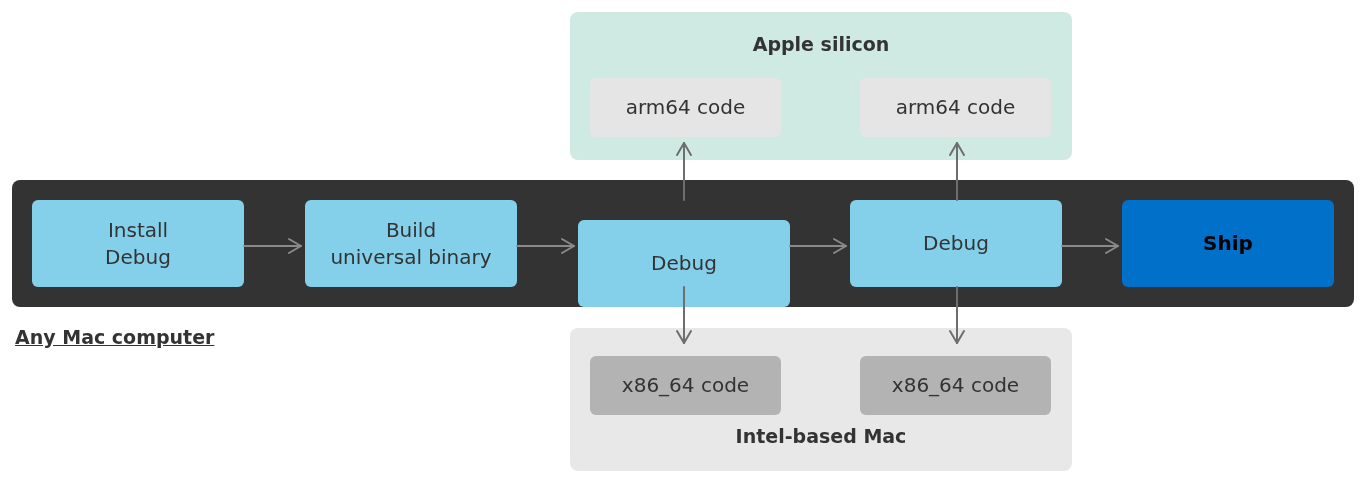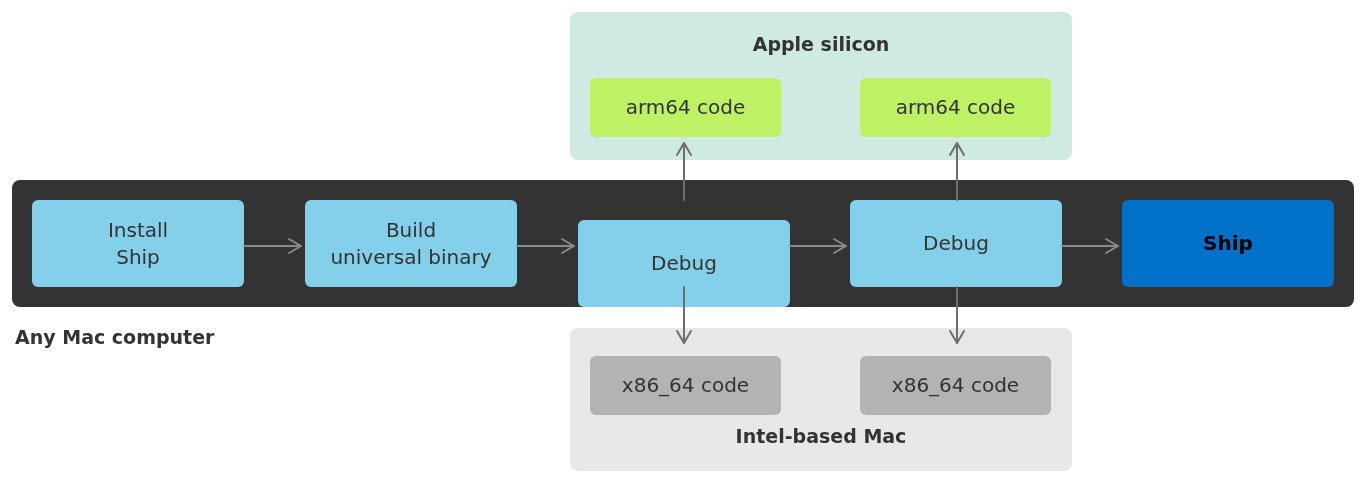--- a/index.html
+++ b/index.html
@@ -5,42 +5,42 @@
   html,body{margin:0;padding:0;background:#fff;}
   body{width:1366px;height:484px;position:relative;overflow:hidden;font-family:"DejaVu Sans","Liberation Sans",sans-serif;color:#333;}
   .abs{position:absolute;}
   .band{left:12px;top:180px;width:1342px;height:127px;background:#333333;border-radius:8px;}
   .panel{border-radius:8px;}
   .apple{left:570px;top:12px;width:502px;height:148px;background:#cfeae3;}
   .intel{left:570px;top:328px;width:502px;height:143px;background:#e8e8e8;}
   .box{display:flex;align-items:center;justify-content:center;text-align:center;border-radius:6px;font-size:20px;line-height:27px;color:#333;}
   .step{top:200px;height:87px;width:212px;background:#84d0eb;}
   .ship{background:#0070c9;color:#000000;font-weight:bold;}
-  .arm{top:78px;height:59px;width:191px;background:#bef264;}
+  .arm{top:78px;height:59px;width:191px;background:#e5e5e5;}
   .x86{top:348px;height:59px;width:191px;background:#b3b3b3;margin-top:8px;}
   .ptitle{font-weight:bold;font-size:19px;text-align:center;width:502px;left:570px;color:#333;}
-  .label{left:15px;top:326px;font-weight:bold;font-size:19px;color:#333;}
+  .label{left:15px;top:326px;font-weight:bold;font-size:19px;color:#333;text-decoration:underline;}
   svg.arrows{position:absolute;left:0;top:0;}
 </style>
 </head>
 <body>
 
 <div class="abs panel apple"></div>
 <div class="abs ptitle" style="top:33px;">Apple silicon</div>
 <div class="abs box arm" style="left:590px;">arm64 code</div>
 <div class="abs box arm" style="left:860px;">arm64 code</div>
 
 <div class="abs panel intel"></div>
 <div class="abs box x86" style="left:590px;">x86_64 code</div>
 <div class="abs box x86" style="left:860px;">x86_64 code</div>
 <div class="abs ptitle" style="top:425px;">Intel-based Mac</div>
 
 <div class="abs band"></div>
 <div class="abs box step" style="left:32px;white-space:pre-line;">Install
-Ship</div>
+Debug</div>
 <div class="abs box step" style="left:305px;white-space:pre-line;">Build
 universal binary</div>
 <div class="abs box step" style="left:578px;margin-top:20px;">Debug</div>
 <div class="abs box step" style="left:850px;">Debug</div>
 <div class="abs box step ship" style="left:1122px;">Ship</div>
 
 <div class="abs label">Any Mac computer</div>
 
 <svg class="arrows" width="1366" height="484">
   <g fill="none" stroke-width="2" stroke-linecap="round" stroke-linejoin="round">

